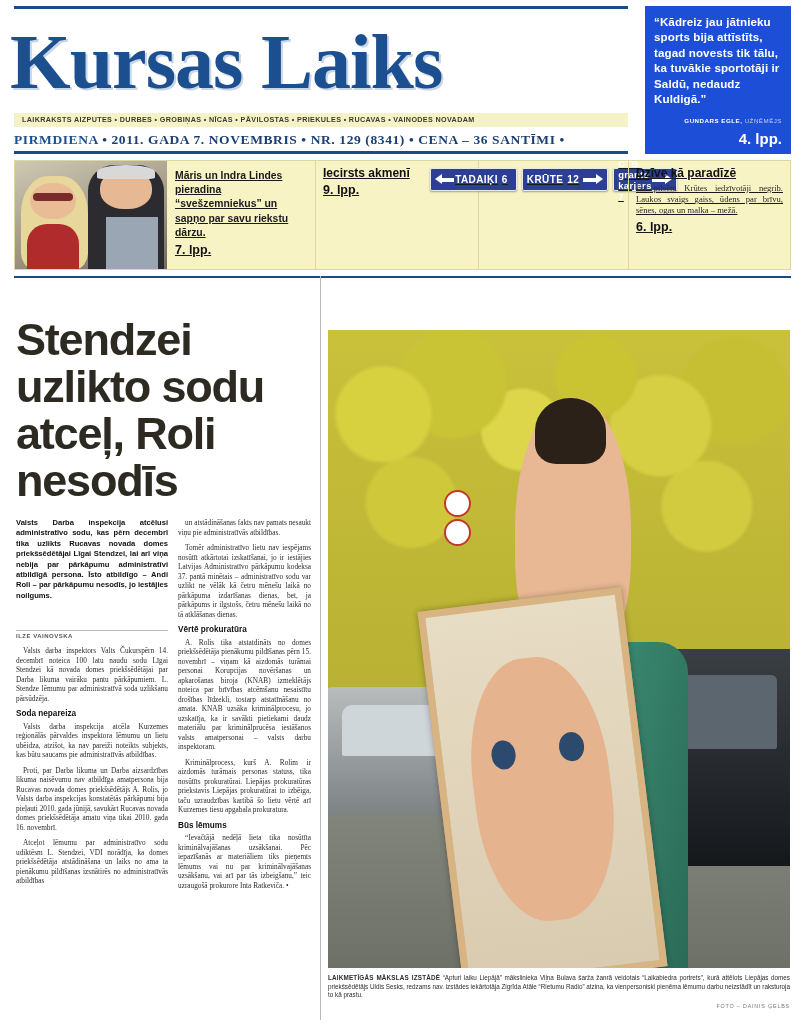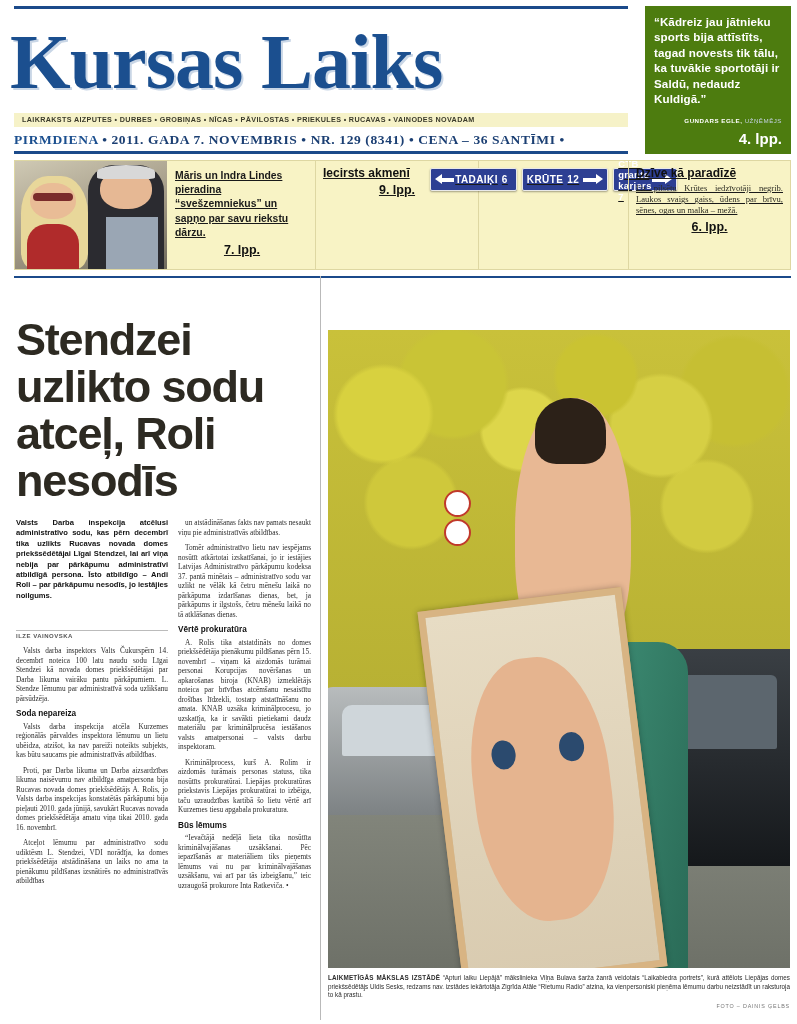--- a/index.html
+++ b/index.html
@@ -15,21 +15,21 @@
   .strapline{position:absolute;left:14px;top:113px;width:614px;height:14px;background:#f6f2c8;}
   .strapline span{display:block;font-size:7.2px;letter-spacing:.35px;font-weight:bold;color:#3a3a2a;
         line-height:14px;padding-left:8px;white-space:nowrap;}
   .dateline{position:absolute;left:14px;top:131px;width:614px;height:18px;
         font-family:"Liberation Serif",serif;font-size:13.5px;font-weight:bold;color:#1b3f73;
         letter-spacing:.6px;line-height:18px;white-space:nowrap;}
   .dateline .wd{color:#1b4f8f;}
   .mh-rule-bot{position:absolute;left:14px;top:151px;width:614px;height:3px;background:#1b4a8a;}
 
   
-  .quotebox{position:absolute;left:645px;top:6px;width:146px;height:148px;background:#4d7c0f;color:#fff;
+  .quotebox{position:absolute;left:645px;top:6px;width:146px;height:148px;background:#1d4ed8;color:#fff;
         box-sizing:border-box;padding:8px 9px 6px 9px;}
   .quotebox .qtext{font-size:11.6px;line-height:15.4px;font-weight:bold;letter-spacing:.1px;}
   .quotebox .qattr{position:absolute;left:9px;right:9px;bottom:30px;text-align:right;font-size:6.2px;
         letter-spacing:.5px;font-weight:bold;}
   .quotebox .qattr em{font-style:normal;font-weight:normal;color:#c3d1e2;}
   .quotebox .qpage{position:absolute;right:9px;bottom:7px;font-size:15px;font-weight:bold;}
 
   
   .teasers{position:absolute;left:14px;top:160px;width:777px;height:110px;background:#f8f3c5;
         border:1px solid #ded7a2;box-sizing:border-box;display:flex;}
@@ -39,21 +39,21 @@
   .t1 .photo{width:152px;height:108px;position:relative;overflow:hidden;background:#b9a98d;}
   .t1 .txt{flex:1;padding:8px 6px 4px 8px;}
   .t2{width:163px;padding:6px 7px;}
   .t3{width:150px;padding:7px 6px;display:flex;justify-content:center;gap:5px;}
   .t4{flex:1;padding:6px 7px;}
   .tz h3{margin:0 0 3px 0;font-size:12px;font-weight:bold;line-height:13px;color:#111;}
   .tz p{margin:0;font-size:8.6px;line-height:11.2px;color:#2a2a22;text-align:justify;
         font-family:"Liberation Serif",serif;}
   .tz .lead{font-family:"Liberation Sans",sans-serif;font-size:10.4px;line-height:14.2px;font-weight:bold;
         color:#1a1a1a;text-align:left;}
-  .pg{display:block;text-align:center;font-size:12.5px;font-weight:bold;color:#111;margin-top:3px;}
+  .pg{display:block;text-align:left;font-size:12.5px;font-weight:bold;color:#111;margin-top:3px;}
 
   
   .sign{position:relative;height:21px;background:#2d3f93;border:1.5px solid #e9e9e9;border-radius:2px;
         display:flex;align-items:center;color:#fff;font-size:10px;font-weight:bold;letter-spacing:.4px;
         box-shadow:0 1px 2px rgba(0,0,0,.35);padding:0 4px;}
   .sign .nm{flex:1;text-align:center;}
   .sign .num{padding:0 4px;}
   .arw{width:20px;height:11px;position:relative;flex:0 0 auto;}
   .arw::before{content:"";position:absolute;top:4px;left:0;width:13px;height:3.5px;background:#fff;}
   .arw::after{content:"";position:absolute;top:0;width:0;height:0;border-top:5.5px solid transparent;

